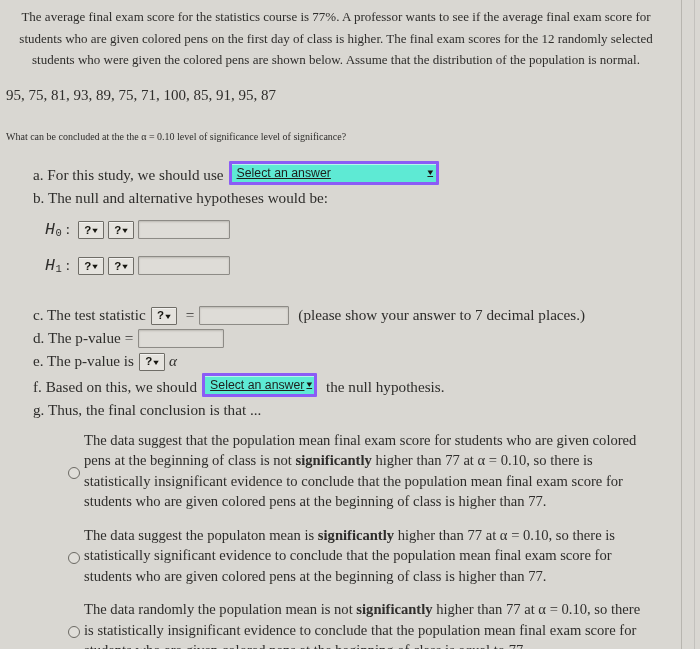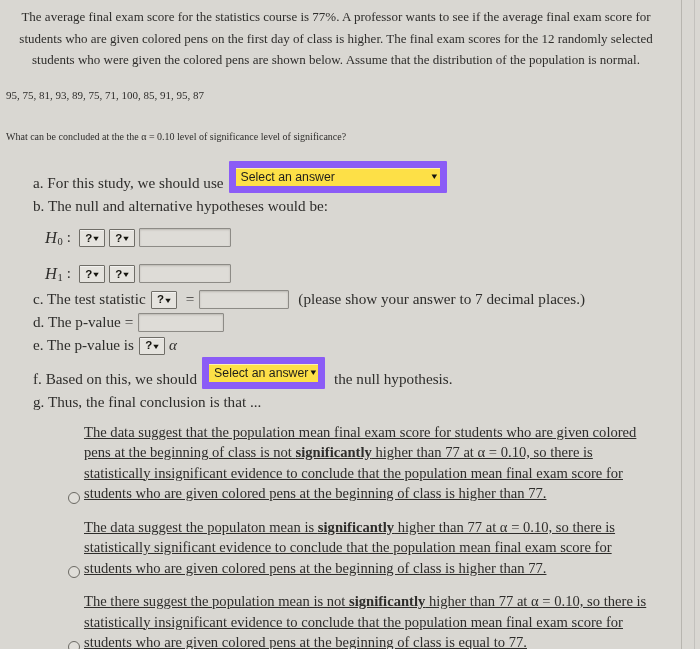--- a/index.html
+++ b/index.html
@@ -34,21 +34,21 @@
   }
 
   .prompt {
     font-size: 13px;
     line-height: 21.5px;
     text-align: center;
     margin: 0 0 14px 0;
     padding-right: 8px;
   }
   .data-line {
-    font-size: 11px;
+    font-size: 15px;
     line-height: 21px;
     margin: 0 0 20px 0;
   }
   .question-line {
     font-size: 10px;
     line-height: 21px;
     margin: 0 0 14px 0;
   }
 
   .items {
@@ -75,30 +75,31 @@
     border: 1px solid #8d8b86;
     color: #25241f;
     box-sizing: border-box;
     vertical-align: middle;
   }
 
   .selbox {
     display: inline-flex;
     align-items: center;
     justify-content: space-between;
-    background: #fde047;
-    border: 7px solid #8b5cf6;
+    background: #5eead4;
+    border: 3px solid #8b5cf6;
     border-radius: 1px;
     height: 18px;
     padding: 0 3px 0 5px;
     font-family: "Liberation Sans", sans-serif;
     font-size: 12.3px;
     line-height: 16px;
     color: #1f1e1b;
     box-shadow: inset 0 1px 0 rgba(255,255,255,0.55);
+    text-decoration: underline;
   }
   .selbox.wide { width: 196px; }
   .selbox.narrow { width: auto; padding-right: 2px; }
   .selbox .chev {
     margin-left: 7px;
     font-size: 9px;
     line-height: 9px;
     color: #16150f;
     transform: scaleX(1.25);
   }
@@ -141,23 +142,23 @@
   .tinput.w-stat { width: 90px; }
   .tinput.w-p { width: 86px; }
 
   
   .hyp-row {
     display: flex;
     align-items: center;
     margin: 10px 0 0 12px;
     height: 24px;
   }
-  .hyp-row.second { margin-top: 12px; margin-bottom: 2px; }
+  .hyp-row.second { margin-top: 12px; margin-bottom: 26px; }
   .hyp-name {
-    font-family: Liberation Serif, serif;
+    font-family: Liberation Mono, monospace;
     font-style: italic;
     font-size: 16.5px;
     margin-right: 2px;
   }
   .hyp-name sub {
     font-style: normal;
     font-size: 10.5px;
     vertical-align: -0.28em;
     margin-left: 0.5px;
   }
@@ -174,23 +175,22 @@
   .eq-sign { margin: 0 5px; }
   .hint { margin-left: 9px; }
 
   
   .options {
     margin: 10px 0 0 62px;
     padding-right: 24px;
   }
   .option {
     display: flex;
-    align-items: flex-end;
+    align-items: center;
     margin-bottom: 13px;
-    text-decoration: underline;
   }
   .radio {
     flex: 0 0 auto;
     width: 10px;
     height: 10px;
     border: 1.2px solid #6b6963;
     border-radius: 50%;
     background: #e0ded9;
     margin: 5px 4px 0 0;
   }
@@ -304,18 +304,18 @@
       <span class="option-text"><span>The data suggest that the population mean final exam score for students who are given colored pens at the beginning of class is not </span><b>significantly</b><span> higher than 77 at α = 0.10, so there is statistically insignificant evidence to conclude that the population mean final exam score for students who are given colored pens at the beginning of class is higher than 77.</span></span>
     </div>
 
     <div class="option">
       <span class="radio"></span>
       <span class="option-text"><span>The data suggest the populaton mean is </span><b>significantly</b><span> higher than 77 at α = 0.10, so there is statistically significant evidence to conclude that the population mean final exam score for students who are given colored pens at the beginning of class is higher than 77.</span></span>
     </div>
 
     <div class="option">
       <span class="radio"></span>
-      <span class="option-text"><span>The there suggest the population mean is not </span><b>significantly</b><span> higher than 77 at α = 0.10, so there is statistically insignificant evidence to conclude that the population mean final exam score for students who are given colored pens at the beginning of class is equal to 77.</span></span>
+      <span class="option-text"><span>The data randomly the population mean is not </span><b>significantly</b><span> higher than 77 at α = 0.10, so there is statistically insignificant evidence to conclude that the population mean final exam score for students who are given colored pens at the beginning of class is equal to 77.</span></span>
     </div>
 
   </div>
 
 </div>
 
 </body></html>

